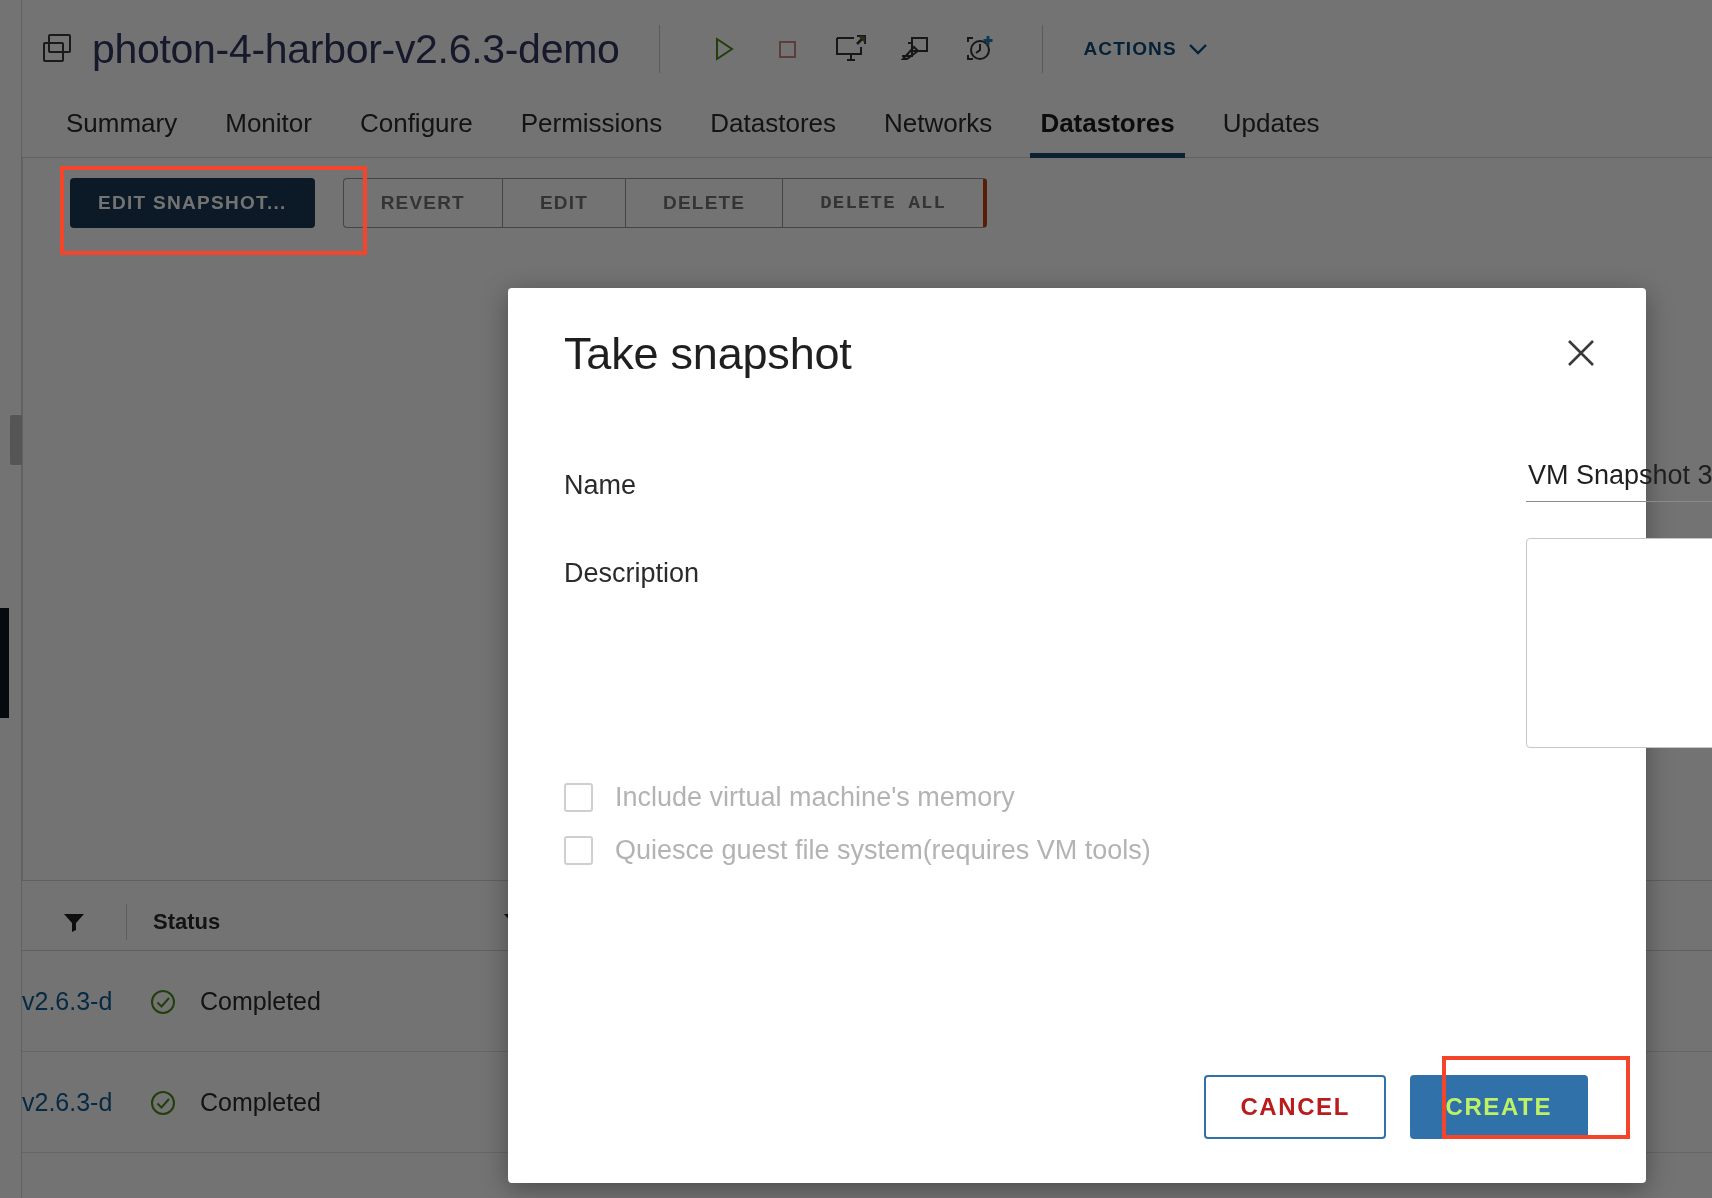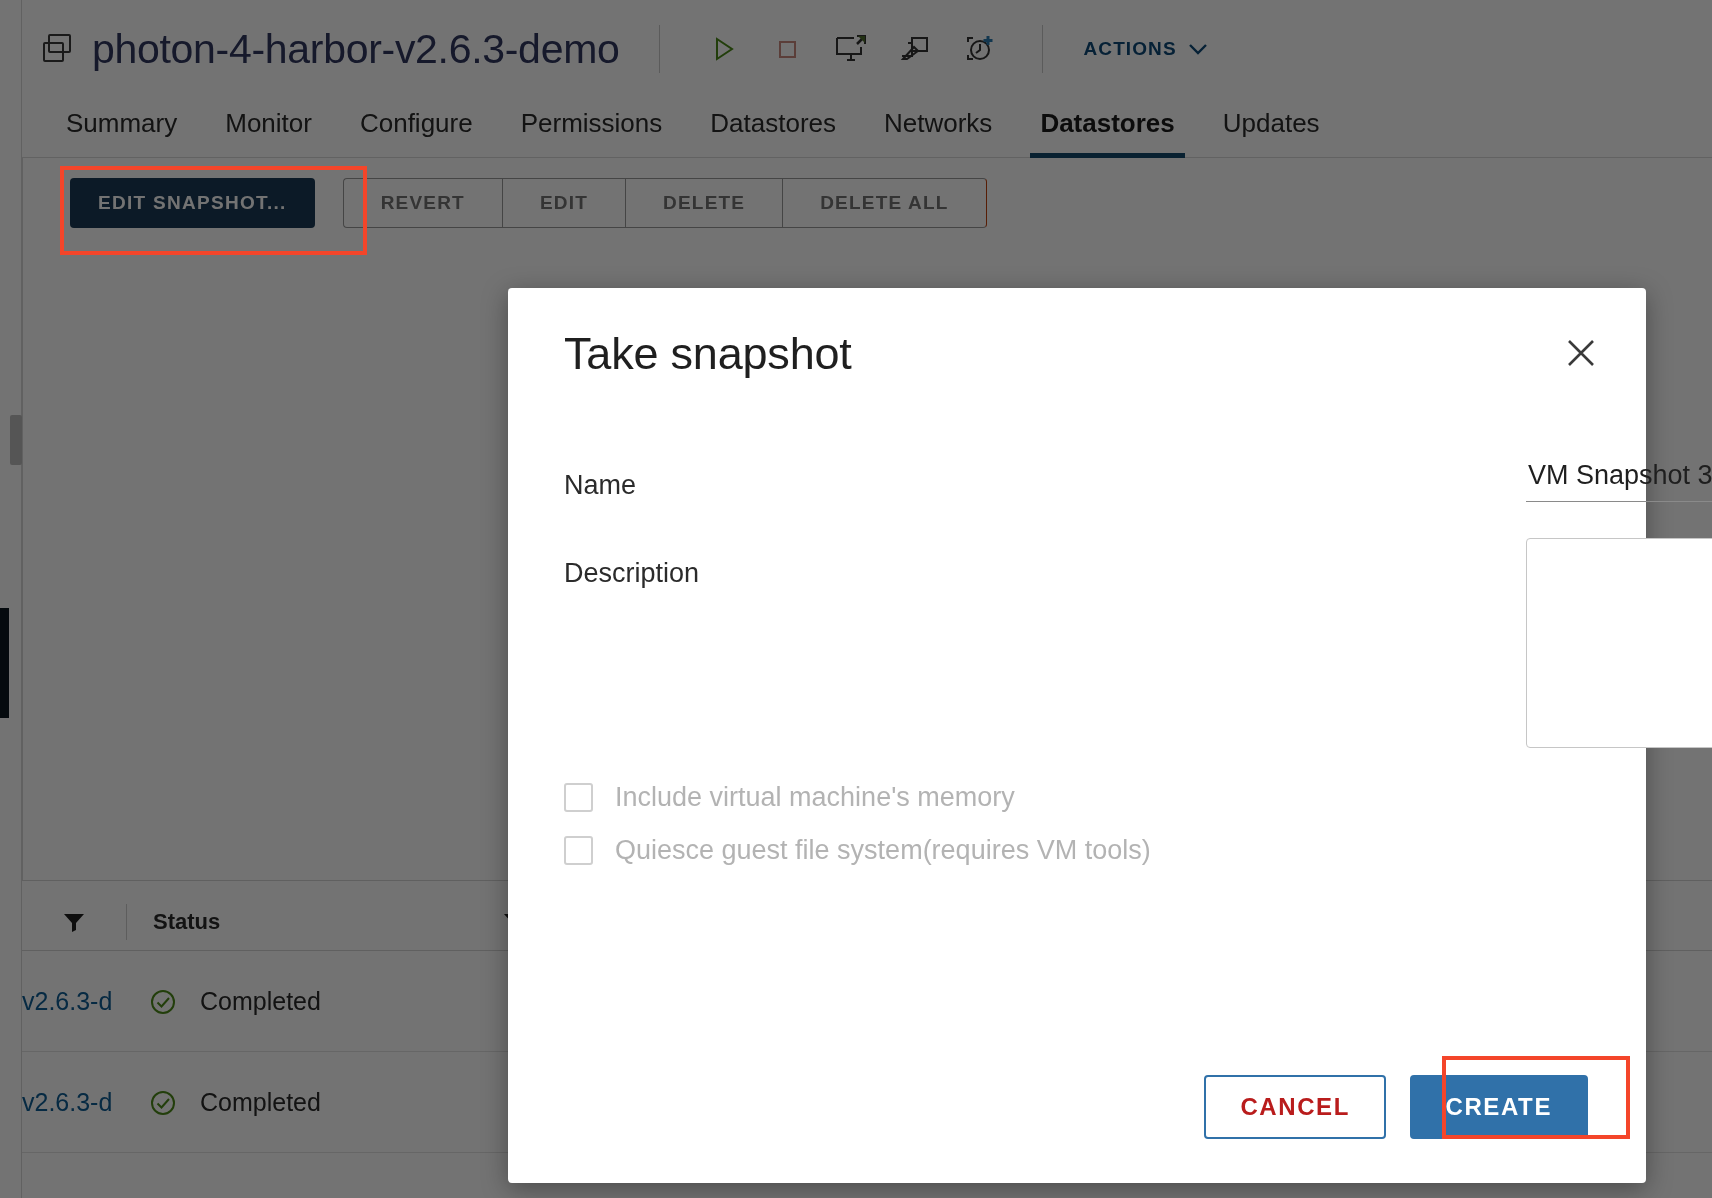--- a/index.html
+++ b/index.html
@@ -92,21 +92,21 @@
     font-family: "Liberation Sans", sans-serif;
   }
   .btn-group { display: flex; }
   .btn-outline {
     background: transparent; border: 1px solid #9a9a9a; border-right: none;
     color: #737373; font-size: 19px; font-weight: 600; letter-spacing: 1.2px;
     height: 50px; padding: 0 37px; cursor: pointer; white-space: nowrap;
     font-family: "Liberation Sans", sans-serif;
   }
   .btn-group .btn-outline:first-child { border-radius: 4px 0 0 4px; }
-  .btn-group .btn-outline:last-child { border-radius: 0 4px 4px 0; border-right: 1px solid #c2410c; }
+  .btn-group .btn-outline:last-child { border-radius: 0 4px 4px 0; border-right: 4px solid #c2410c; font-family: Liberation Mono, monospace; }
 
   .highlight-box {
     position: absolute; border: 4px solid #f4452a; pointer-events: none;
   }
   #hl-take { left: 60px; top: 166px; width: 307px; height: 89px; }
   #hl-create { left: 1442px; top: 1056px; width: 188px; height: 83px; }
 
   
   .table-wrap {
     position: absolute; left: 22px; right: 0; top: 880px; bottom: 0;
@@ -190,21 +190,21 @@
   .btn-secondary {
     position: absolute; right: 260px; bottom: 44px;
     height: 64px; padding: 0 34px; background: #ffffff;
     border: 2px solid #3071a9; border-radius: 4px; color: #b91c1c;
     font-size: 24px; font-weight: 600; letter-spacing: 1.6px; cursor: pointer;
     font-family: "Liberation Sans", sans-serif;
   }
   .btn-create {
     position: absolute; right: 58px; bottom: 44px;
     height: 64px; padding: 0 34px; background: #3071a9;
-    border: 2px solid #3071a9; border-radius: 4px; color: #ffffff;
+    border: 2px solid #3071a9; border-radius: 4px; color: #bef264;
     font-size: 24px; font-weight: 600; letter-spacing: 1.6px; cursor: pointer;
     font-family: "Liberation Sans", sans-serif;
   }
 </style>
 </head>
 <body>
 
 <div id="app">
 
   <div class="left-rail"></div>

